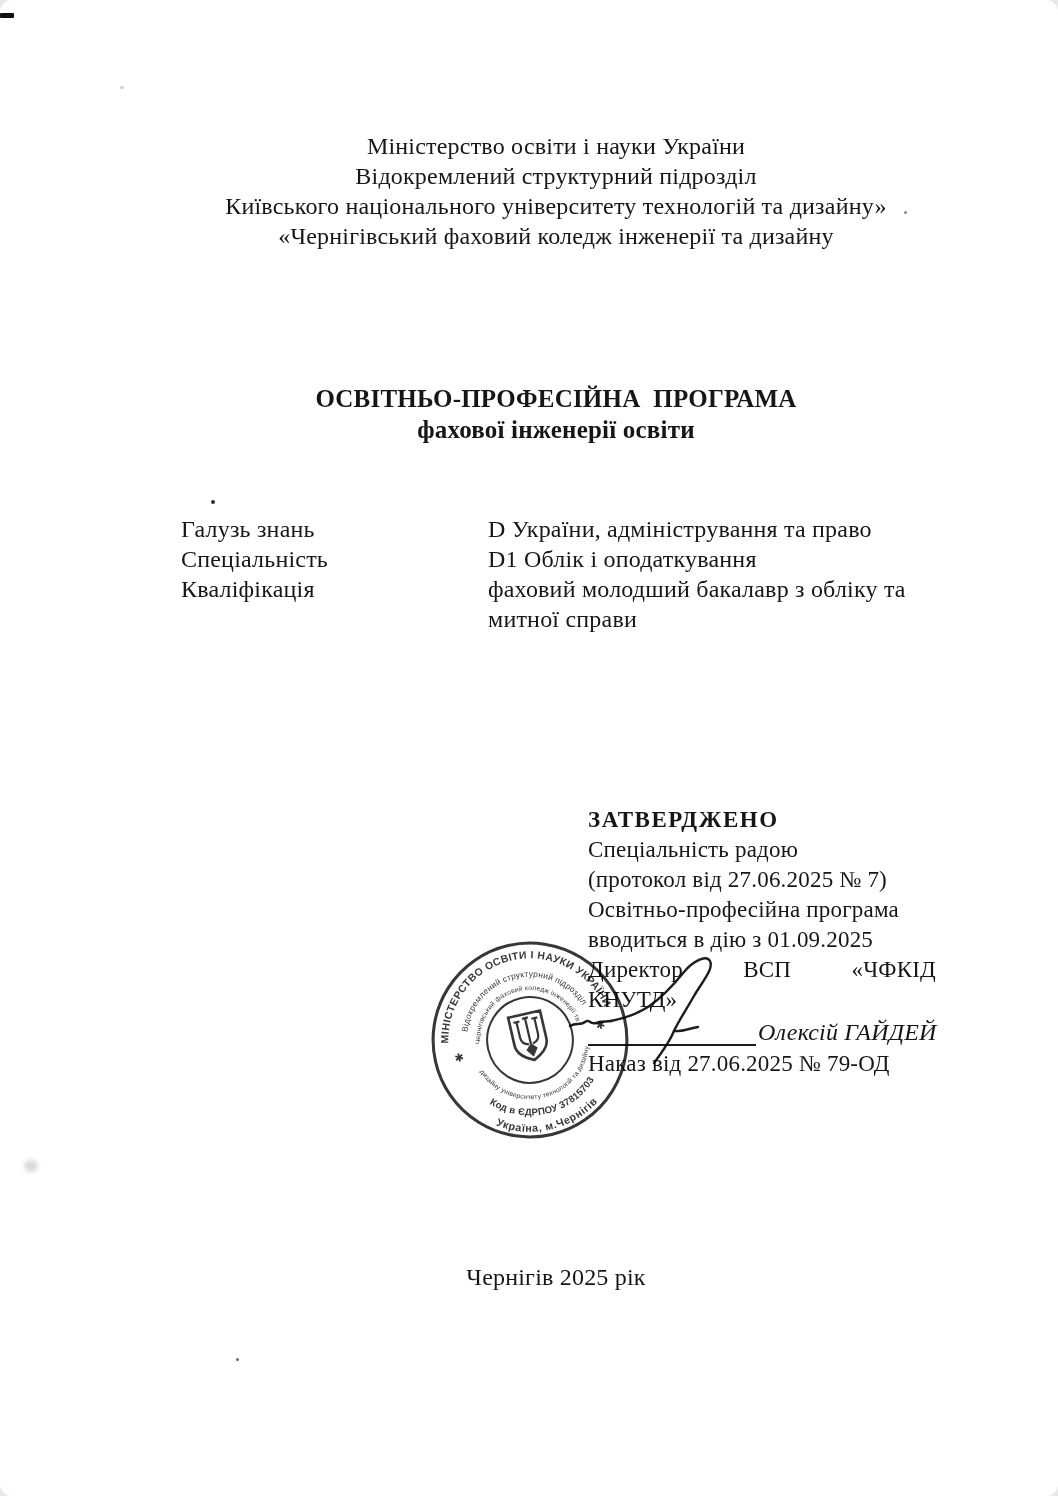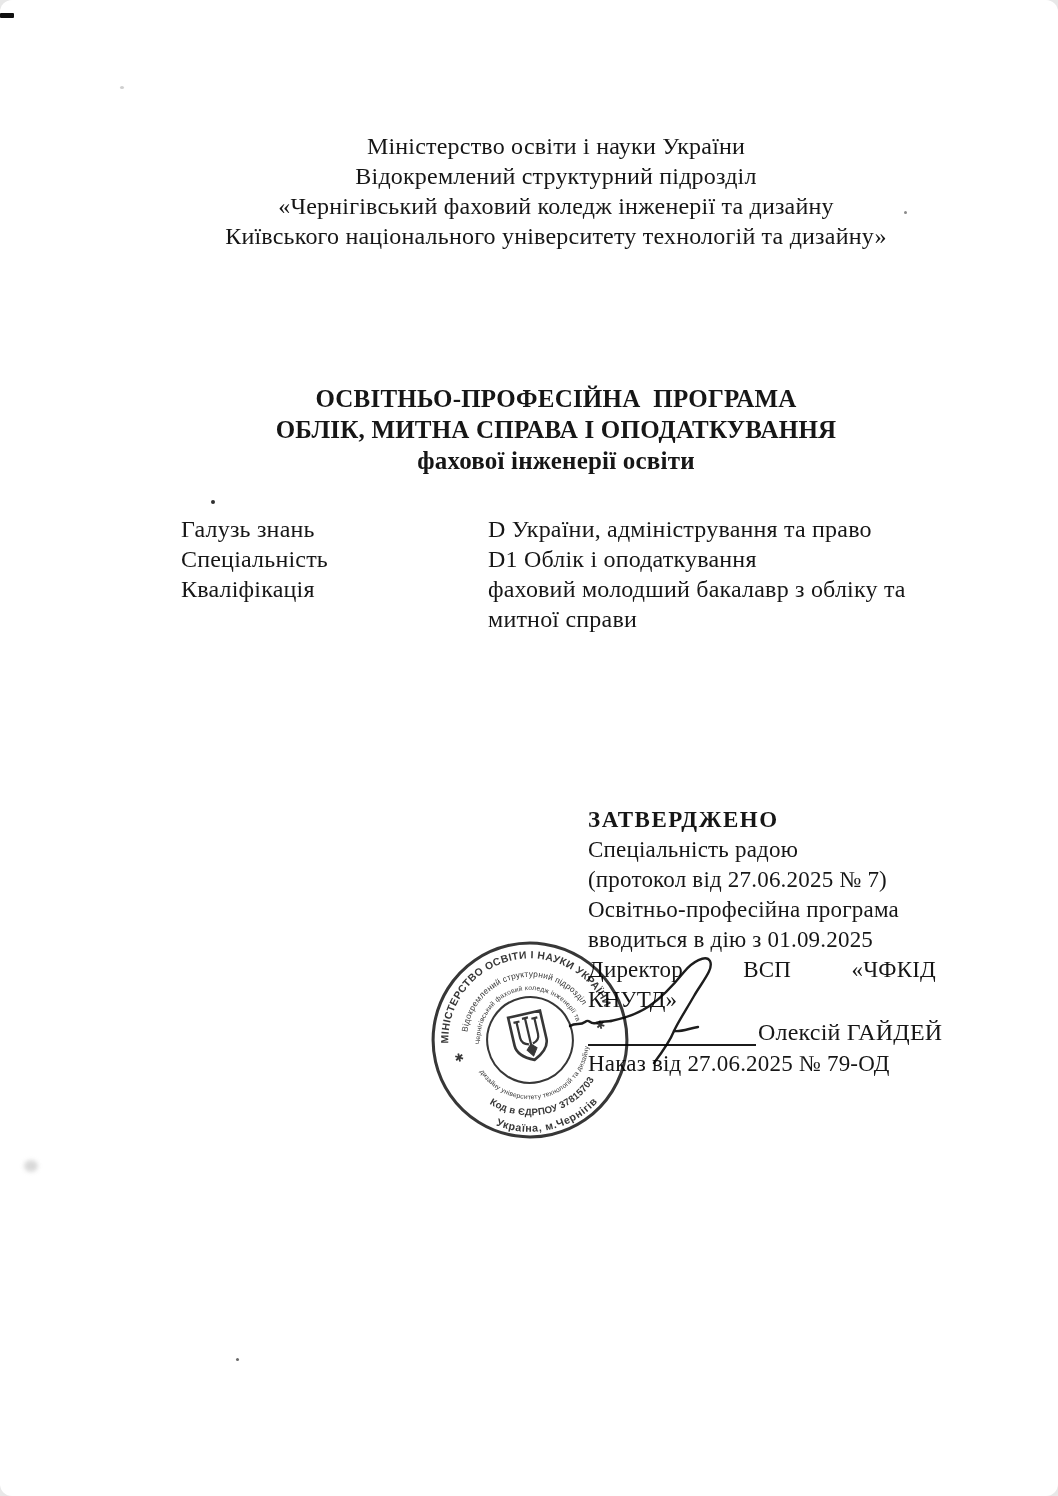--- a/index.html
+++ b/index.html
@@ -35,21 +35,21 @@
   .frow{display:flex;}
   .frow .lab{width:307px;flex:0 0 307px;margin-left:13px;}
   .frow .val{width:450px;}
 
   .approval{
     position:absolute;left:588px;top:805px;width:348px;
     font-size:23px;line-height:30px;
   }
   .approval .head{letter-spacing:1.5px;font-weight:bold;}
   .dir-row{display:flex;justify-content:space-between;}
-  .sig-row{position:relative;height:30px;margin-top:4px;}
+  .sig-row{position:relative;height:30px;margin-top:4px;font-style:italic;}
   .sig-row .sig-line{position:absolute;left:0;width:168px;bottom:3px;border-bottom:2px solid #1b1b1b;}
   .sig-row .dir-name{position:absolute;left:170px;top:-2px;white-space:nowrap;font-size:24px;}
 
   .footer{
     position:absolute;left:84px;right:30px;top:1264px;
     text-align:center;font-size:24px;
   }
 
   .seal-wrap{
     position:absolute;left:428px;top:938px;width:204px;height:204px;
@@ -72,27 +72,26 @@
   <div class="speck dash"></div>
   <div class="speck d1"></div>
   <div class="speck d2"></div>
   <div class="speck d3"></div>
   <div class="speck d4"></div>
   <div class="speck sm"></div>
 
   <header class="header">
     <div>Міністерство освіти і науки України</div>
     <div>Відокремлений структурний підрозділ</div>
+    <div>Київського національного університету технологій та дизайну»</div>
     <div>«Чернігівський фаховий коледж інженерії та дизайну</div>
-    <div>Київського національного університету технологій та дизайну»</div>
   </header>
 
   <section class="title">
     <div>ОСВІТНЬО-ПРОФЕСІЙНА&nbsp; ПРОГРАМА</div>
-    <div>ОБЛІК, МИТНА СПРАВА І ОПОДАТКУВАННЯ</div>
     <div>фахової інженерії освіти</div>
   </section>
 
   <section class="fields">
     <div class="frow">
       <span class="lab">Галузь знань</span>
       <span class="val">D України, адміністрування та право</span>
     </div>
     <div class="frow">
       <span class="lab">Спеціальність</span>
@@ -170,14 +169,15 @@
   </div>
 
   <svg class="signature-svg" viewBox="0 0 225 125">
     <g fill="none" stroke="#1d1d1d" stroke-width="2.4" stroke-linecap="round">
       <path d="M14,74 C20,70 24,74 29,70 C34,66 33,73 40,71 C46,69 50,70 55,69"></path>
       <path d="M55,69 C85,63 102,52 128,20 C136,10 150,2 154,9 C158,17 146,30 138,44 C130,58 122,70 118,79 C114,89 107,99 98,111"></path>
       <path d="M118,79 C126,80 134,76 142,75"></path>
     </g>
   </svg>
 
+  <footer class="footer">Чернігів 2025 рік</footer>
 
 </div>
 
 </body></html>

